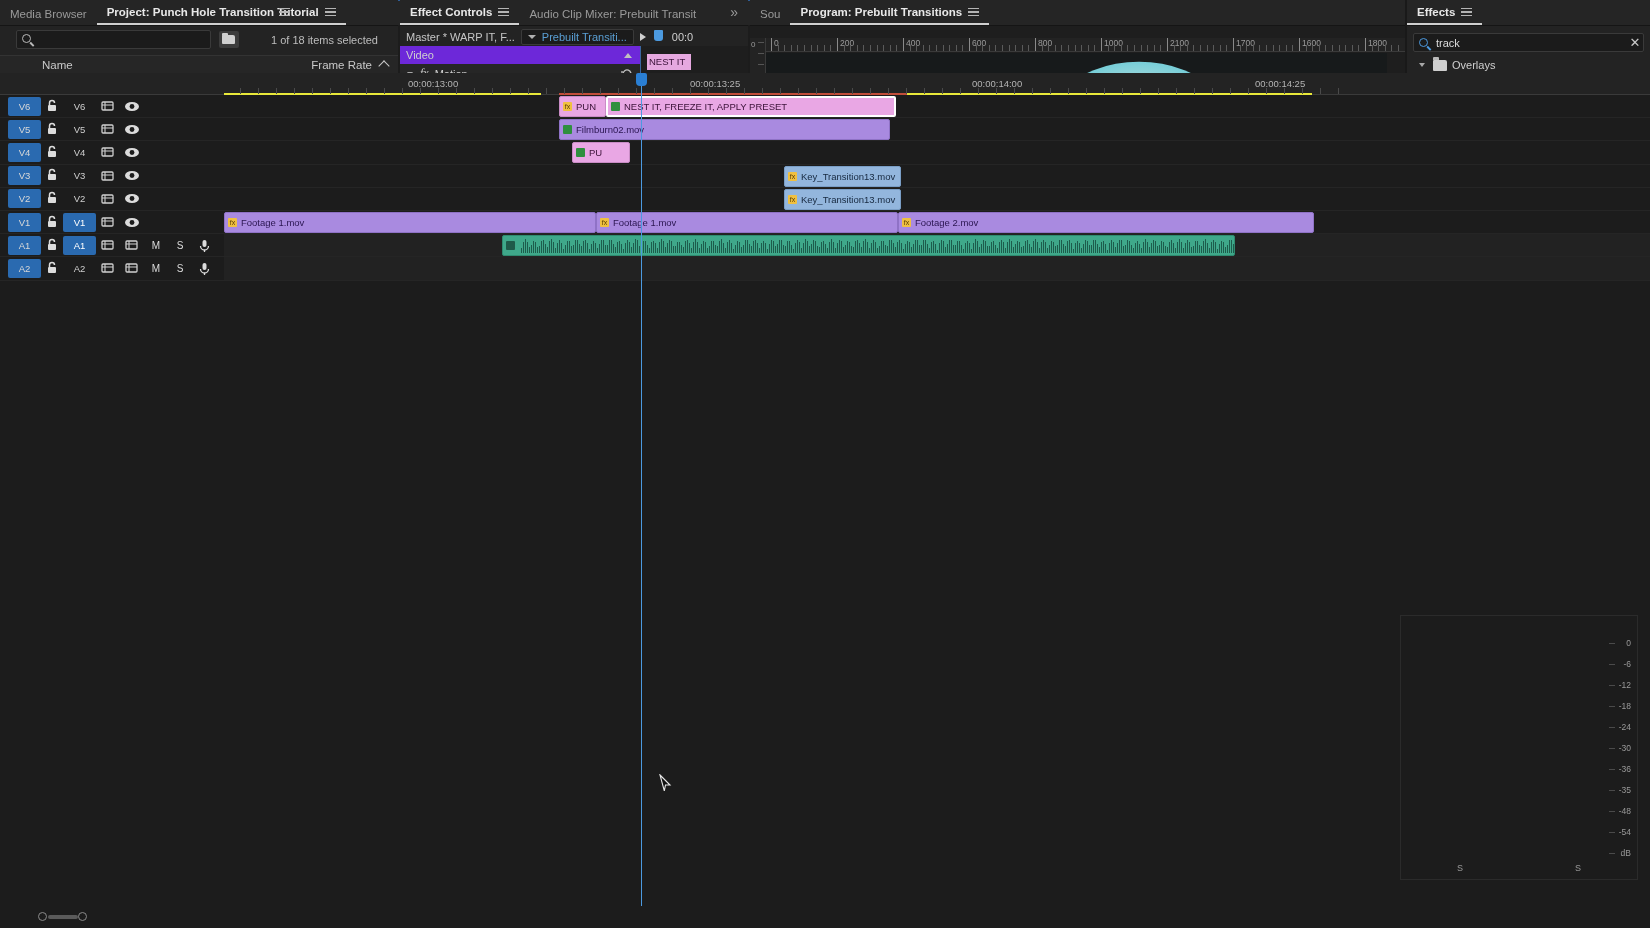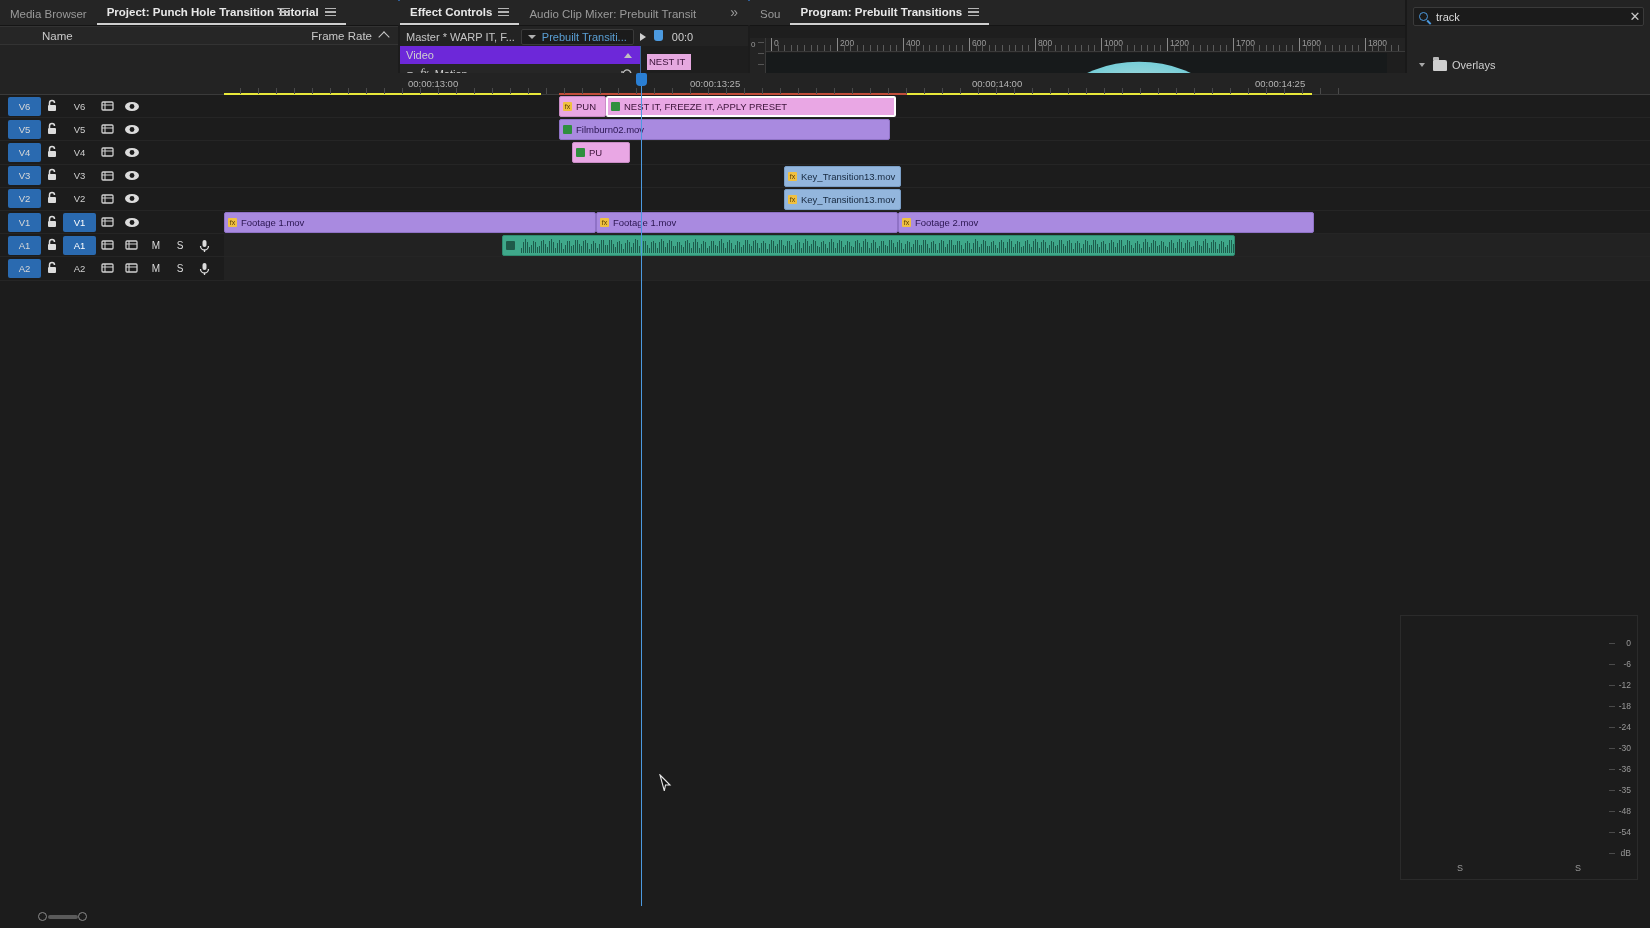--- a/index.html
+++ b/index.html
@@ -199,20 +199,28 @@
         <span>Project: Punch Hole Transition Tutorial</span>
         <span class="hamb">
             <i></i>
             <i></i>
             <i></i>
           </span>
       </div>
     </div>
 
 
+    <div class="proj-search-row">
+      <div class="search-box">
+        <span class="mag"></span>
+        <input value="" style="">
+      </div>
+      <div class="folder-btn"></div>
+      <div class="sel-count">1 of 18 items selected</div>
+    </div>
 
     <div style="position:relative;">
       <div class="col-head">
         <span class="c1">Name</span>
         <span class="c2">Frame Rate</span>
         <span class="sortcaret"></span>
       </div>
     </div>
 
     <div class="tree" id="projTree">
@@ -735,21 +743,21 @@
         <span class="tk" style="left: 342.6px;"></span>
         <span class="tk" style="left: 349.2px;"></span>
         <span class="tk" style="left: 355.8px;"></span>
         <span class="tk" style="left: 362.4px;"></span>
         <span class="tk" style="left: 369px;"></span>
         <span class="tk" style="left: 375.6px;"></span>
         <span class="tk" style="left: 382.2px;"></span>
         <span class="tk" style="left: 388.8px;"></span>
         <span class="tk" style="left: 395.4px;"></span>
         <span class="mj" style="left: 402px;"></span>
-        <span class="lb" style="left: 403px;">1200</span>
+        <span class="lb" style="left: 403px;">2100</span>
         <span class="tk" style="left: 408.6px;"></span>
         <span class="tk" style="left: 415.2px;"></span>
         <span class="tk" style="left: 421.8px;"></span>
         <span class="tk" style="left: 428.4px;"></span>
         <span class="tk" style="left: 435px;"></span>
         <span class="tk" style="left: 441.6px;"></span>
         <span class="tk" style="left: 448.2px;"></span>
         <span class="tk" style="left: 454.8px;"></span>
         <span class="tk" style="left: 461.4px;"></span>
         <span class="mj" style="left: 468px;"></span>
@@ -1022,20 +1030,30 @@
       <span>
         <svg width="18" height="14" viewBox="0 0 18 14">
             <rect x="1" y="2" width="16" height="11" fill="#d4d4d4"></rect>
             <path d="M1 8h16M9 2v11" stroke="#222" stroke-width="1.4"></path>
           </svg></span>
       <span style="color:#d4d4d4;font-size:16px">+</span>
     </div>
   </div>
 
   <div class="panel" id="fxPanel">
+    <div class="panel-tabs">
+      <div class="ptab active">
+        <span>Effects</span>
+        <span class="hamb">
+            <i></i>
+            <i></i>
+            <i></i>
+          </span>
+      </div>
+    </div>
     <div class="fx-search">
       <span class="mag"></span>
       <input value="track" style="">
       <span class="fx-x">✕</span>
     </div>
     <div id="fxTree" style="position:absolute;left:0;top:56px;right:0;bottom:28px;overflow:hidden">
         <div class="fxrow">
           <span style="width: 6px; flex: 0 0 auto;"></span>
           <span class="arrow open"></span>
           <span class="ficon" style="background: rgb(207, 207, 207);"></span>

